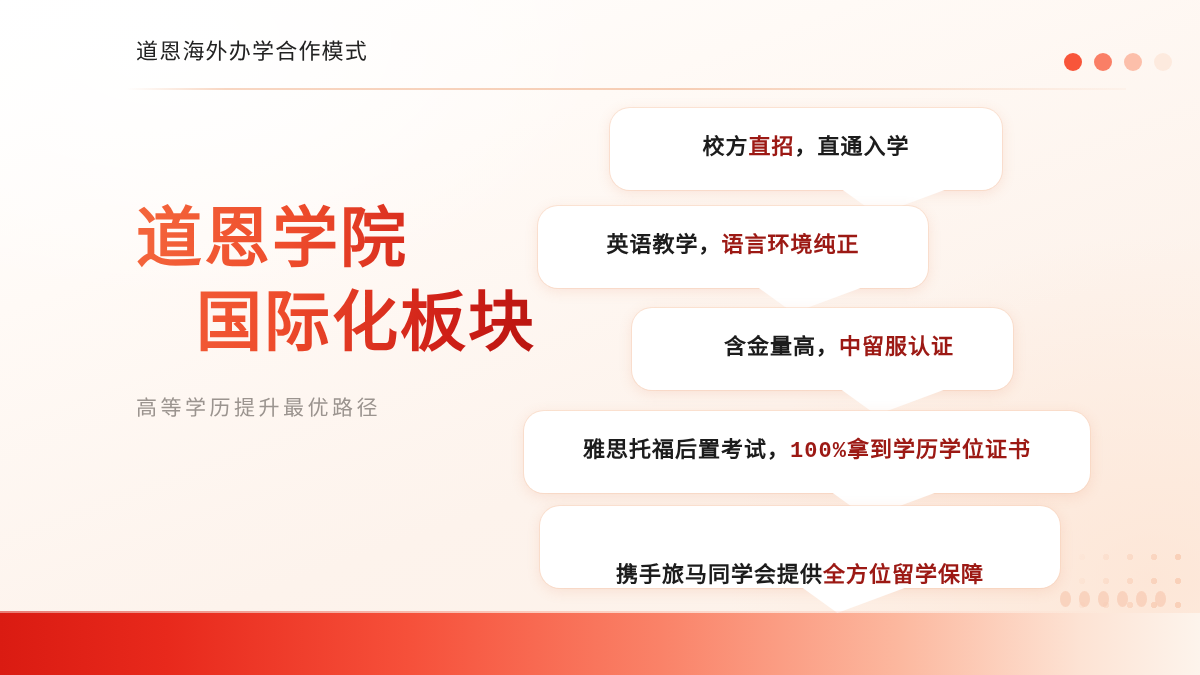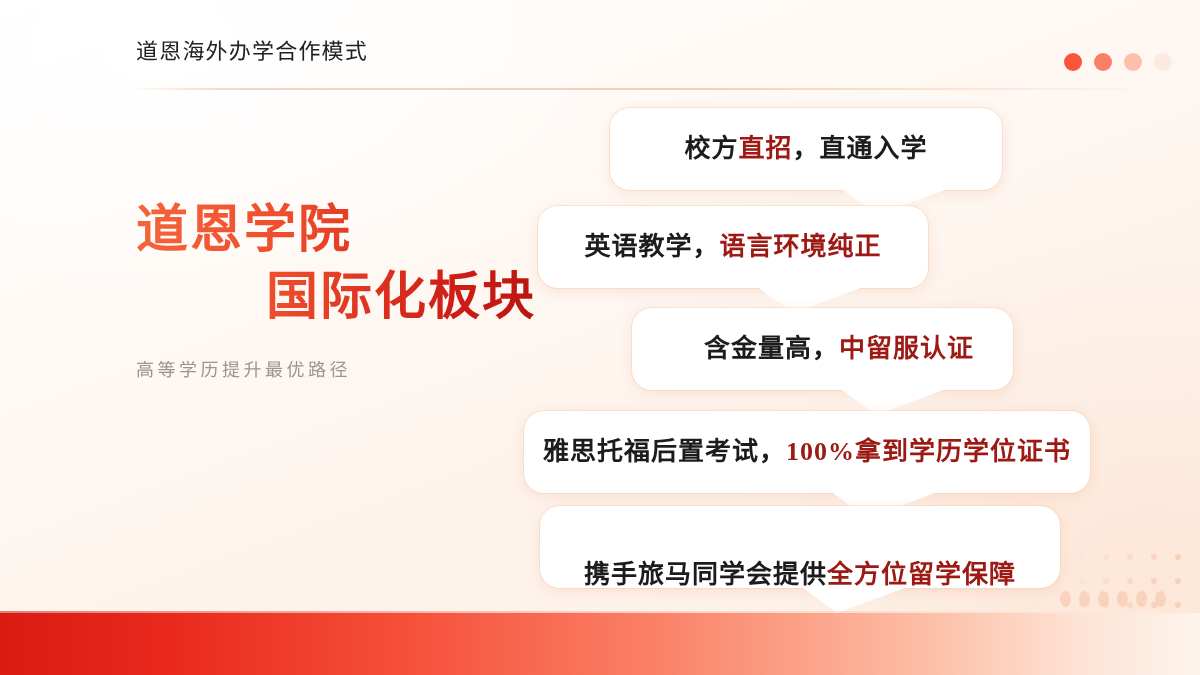--- a/index.html
+++ b/index.html
@@ -88,38 +88,38 @@
   }
 
   
   .left-block {
     position: absolute;
     left: 136px;
     top: 196px;
     width: 400px;
   }
   .big-title {
-    font-size: 52px;
+    font-size: 66px;
     font-weight: 700;
     line-height: 1.28;
     letter-spacing: 2px;
     white-space: nowrap;
     background: linear-gradient(100deg, #f4663c 0%, #ee4c2c 38%, #cf1f17 78%, #b8140f 100%);
     -webkit-background-clip: text;
     background-clip: text;
     color: transparent;
     -webkit-text-fill-color: transparent;
   }
   .big-title .line2 {
     display: block;
     text-align: right;
   }
   .sub-title {
     margin-top: 26px;
-    font-size: 18px;
+    font-size: 21px;
     font-weight: 500;
     letter-spacing: 3.5px;
     color: #9b948f;
     white-space: nowrap;
   }
 
   
   .bubbles {
     position: absolute;
     left: 0;
@@ -133,23 +133,23 @@
     background: #ffffff;
     border-radius: 20px;
     box-shadow: 0 3px 14px rgba(224,122,78,0.16),
                 0 0 0 1px rgba(250,216,194,0.55);
     display: flex;
     align-items: center;
     justify-content: center;
     pointer-events: auto;
   }
   .bubble-text {
-    font-family: Liberation Serif, serif;
+    font-family: Liberation Mono, monospace;
     font-weight: 700;
-    font-size: 26px;
+    font-size: 22px;
     letter-spacing: 1px;
     color: #1c1c1c;
     white-space: nowrap;
     line-height: 1;
   }
   .bubble-text .hl {
     color: #9c1914;
   }
   
   .bubble .tail {

